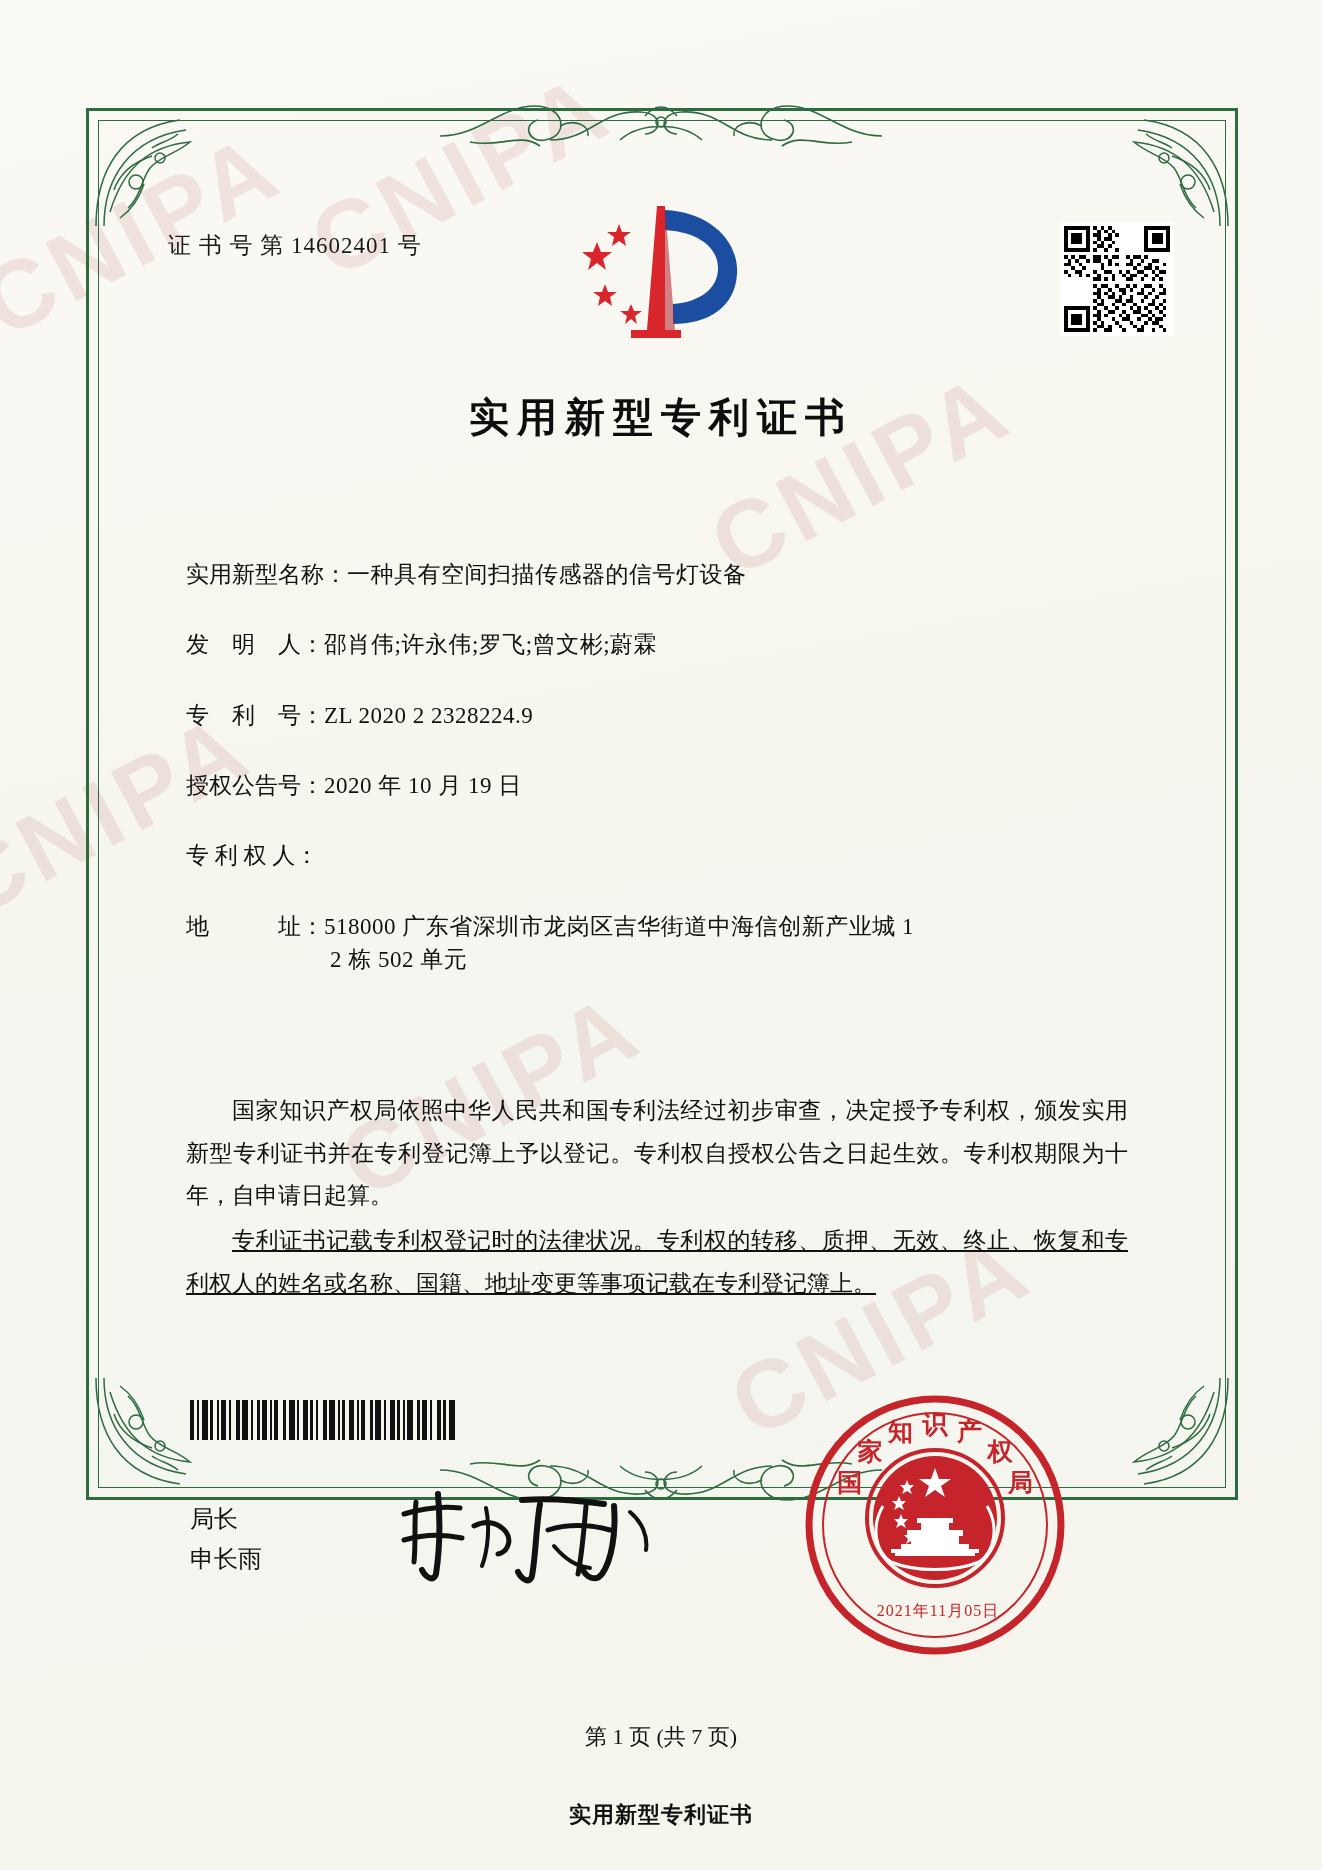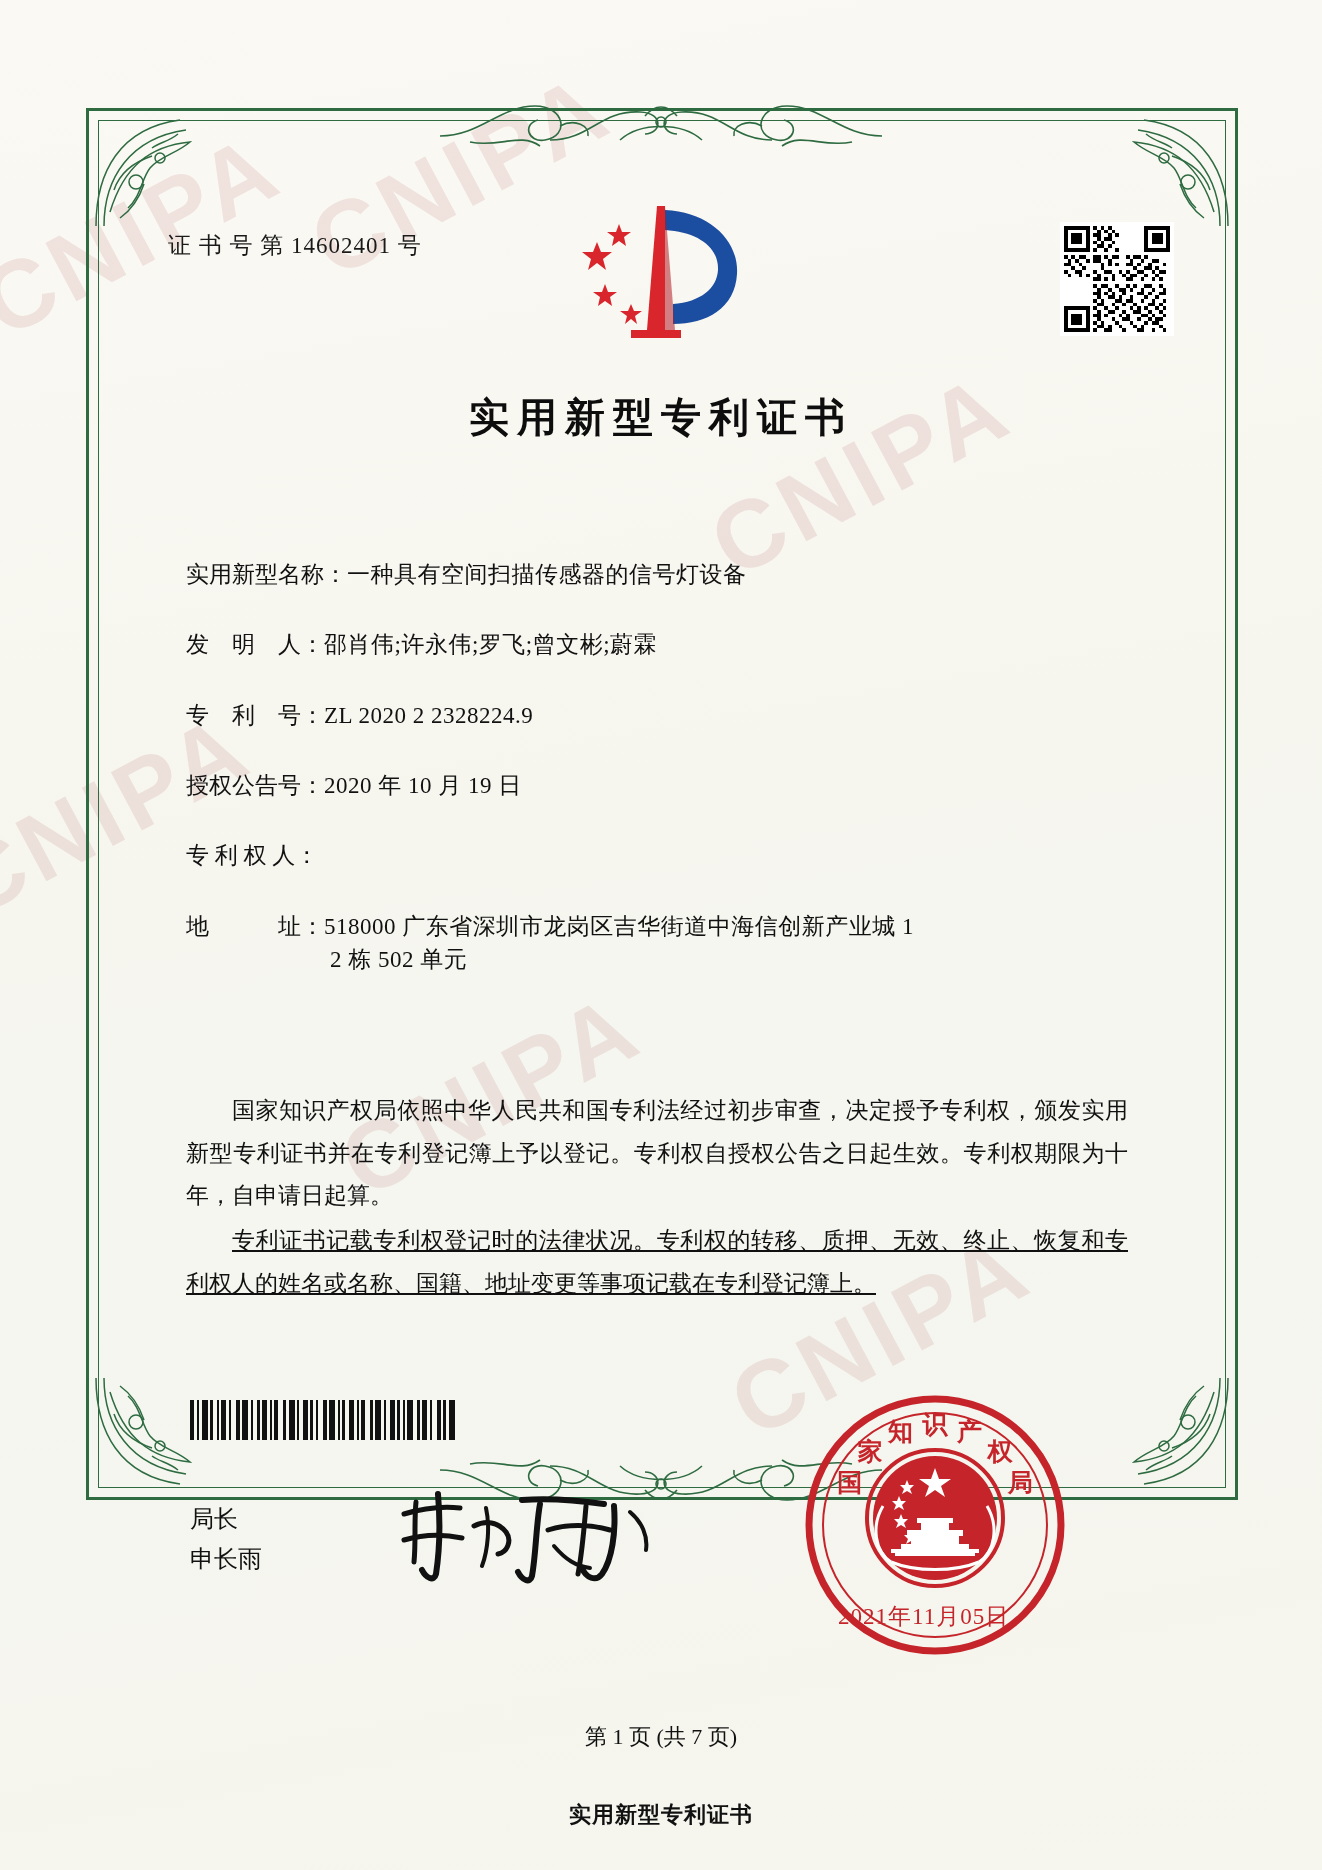--- a/index.html
+++ b/index.html
@@ -192,22 +192,22 @@
   .seal {
     position: absolute;
     left: 800px; top: 1390px;
     width: 270px; height: 270px;
   }
   .seal svg { width:100%; height:100%; display:block; }
   .seal-date {
     position: absolute;
     left: 838px; top: 1601px;
     width: 200px;
-    text-align: left;
-    font-size: 23px;
+    text-align: center;
+    font-size: 16px;
     color: #c5252a;
     letter-spacing: 1px;
   }
 
   
   .page-num {
     position: absolute;
     left: 0; right: 0; top: 1722px;
     text-align: center;
     font-size: 22px;

